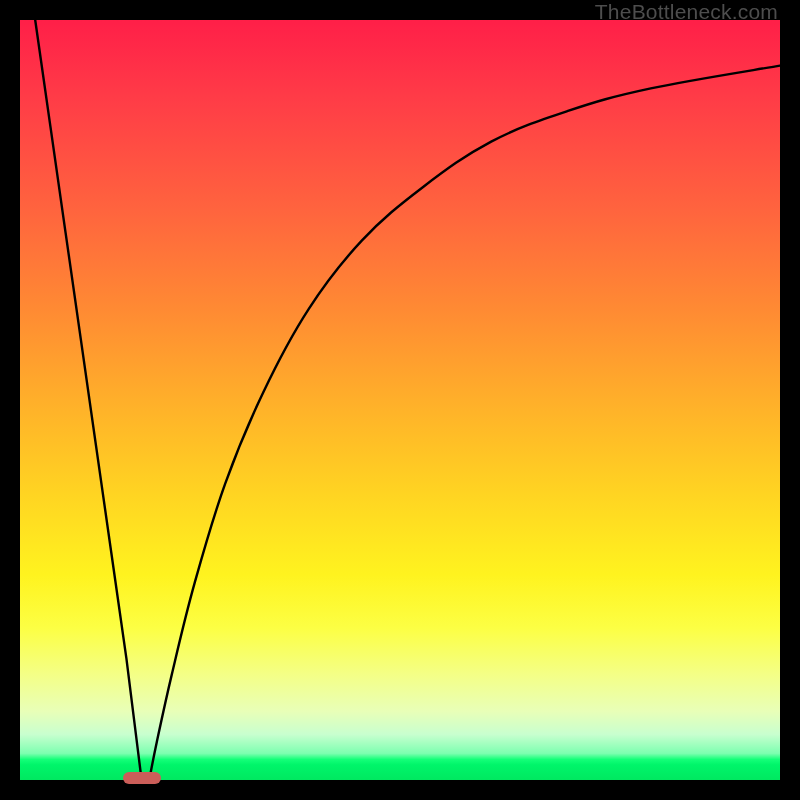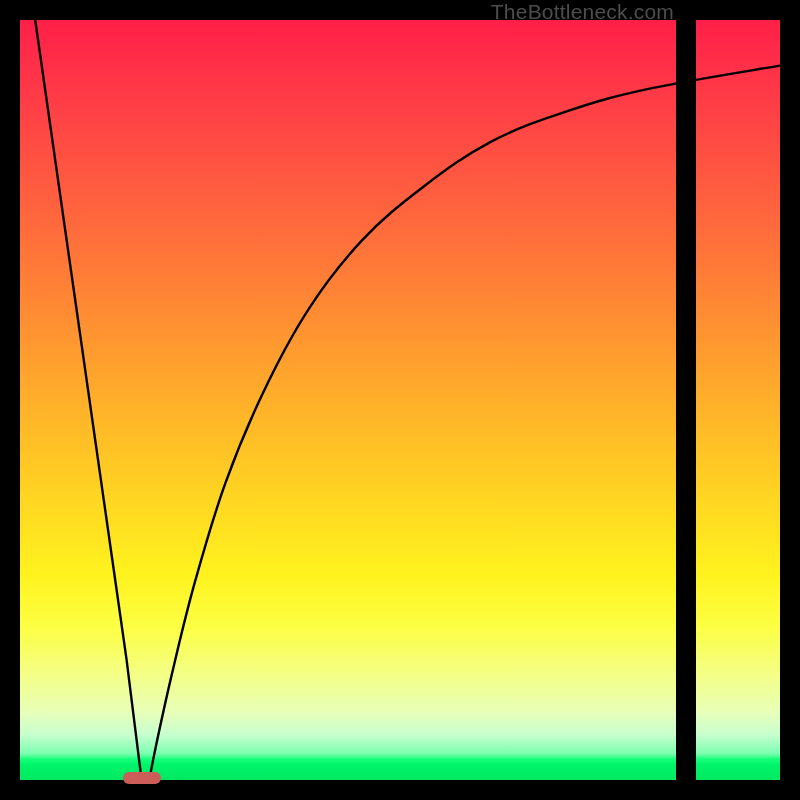--- a/index.html
+++ b/index.html
@@ -6,21 +6,21 @@
     margin: 0;
     padding: 0;
     width: 800px;
     height: 800px;
     overflow: hidden;
     background: #000;
     font-family: Arial, Helvetica, sans-serif;
   }
   #stage {
     position: relative;
-    width: 696px;
+    width: 800px;
     height: 800px;
   }
   .frame {
     position: absolute;
     background: #000;
   }
   .frame.top    { left: 0; top: 0; width: 800px; height: 20px; }
   .frame.bottom { left: 0; bottom: 0; width: 800px; height: 20px; }
   .frame.left   { left: 0; top: 0; width: 20px; height: 800px; }
   .frame.right  { right: 0; top: 0; width: 20px; height: 800px; }

